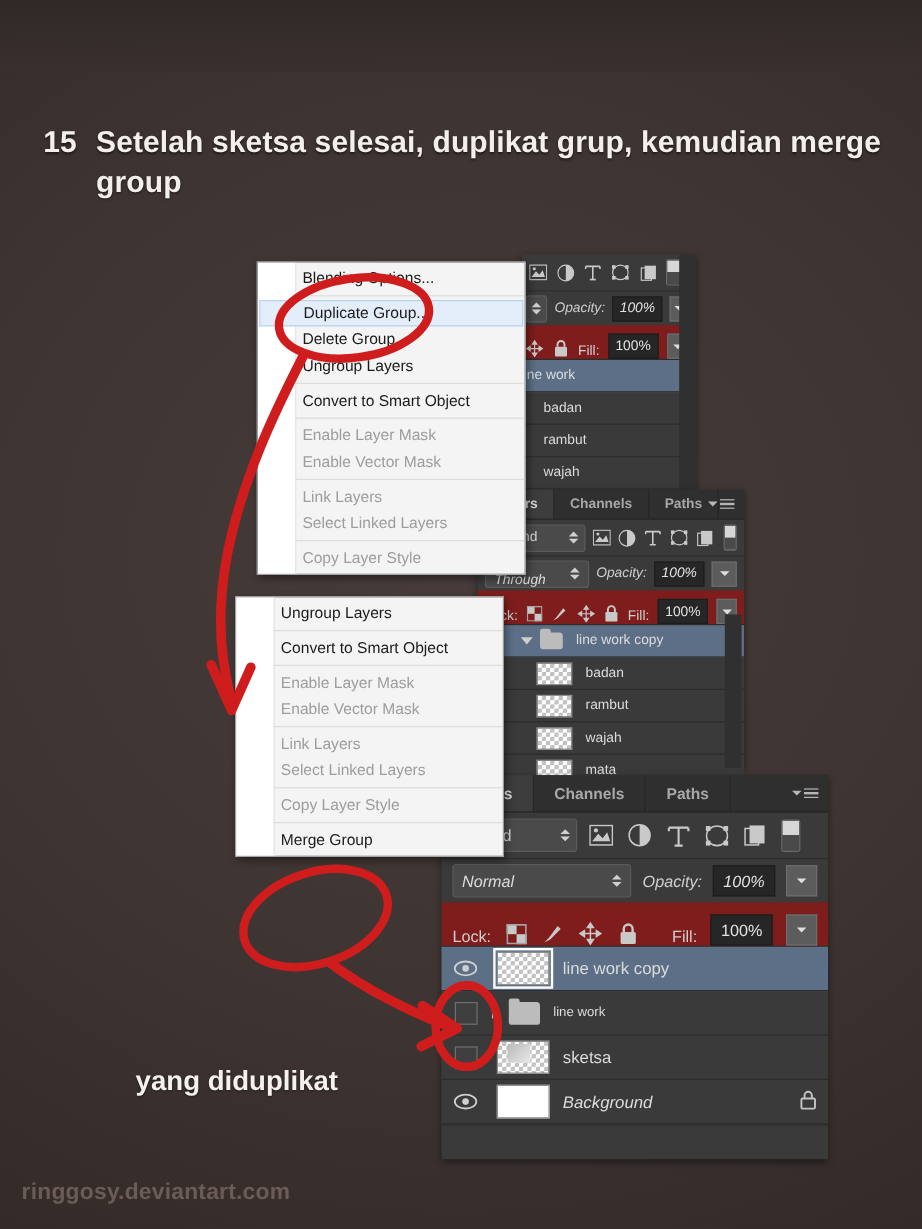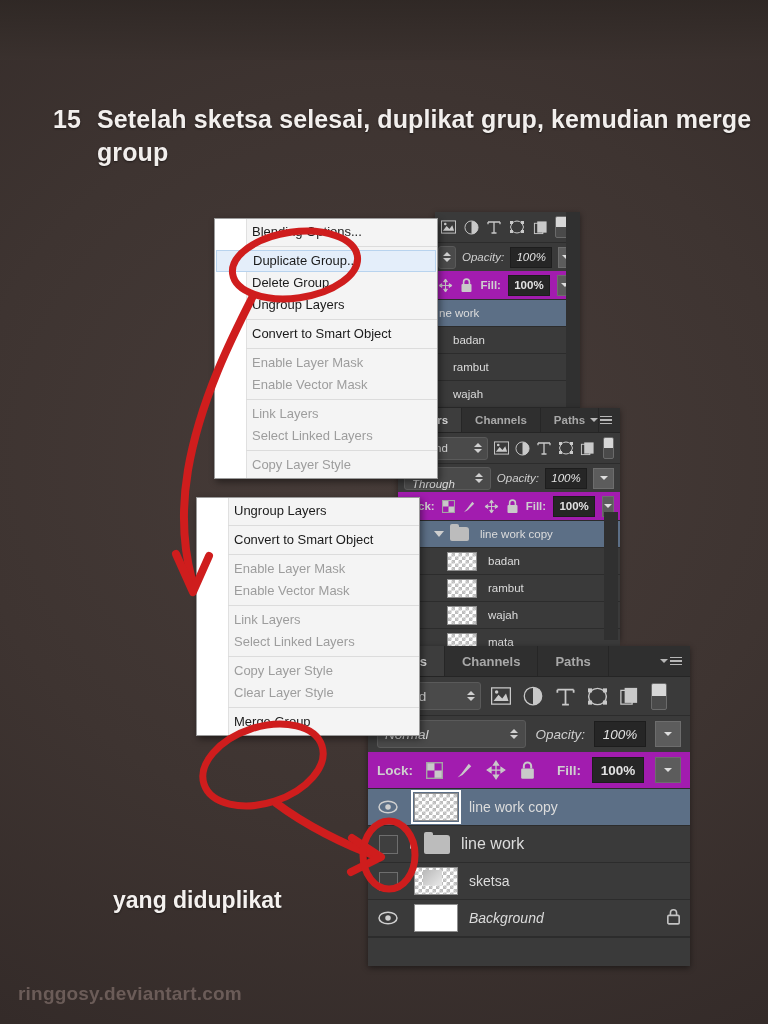--- a/index.html
+++ b/index.html
@@ -15,21 +15,21 @@
     background:
       radial-gradient(ellipse 120% 80% at 50% 45%, #473c39 0%, #3e3431 45%, #342b29 80%, #2b2422 100%);
   }
   #bg-top{
     position:absolute;left:0;top:0;width:768px;height:60px;
     background:linear-gradient(180deg,#2e2724 0%, #3a312e 100%);
     opacity:.85;
   }
   
   #heading{
-    position:absolute;left:53px;top:103px;width:700px;
+    position:absolute;left:36px;top:103px;width:700px;
     color:#f2efed;
     font-size:25px;font-weight:bold;line-height:33px;
     letter-spacing:.1px;
     text-shadow:0 1px 2px rgba(0,0,0,.5);
     display:flex;
   }
   #heading .num{width:44px;flex:none;}
   #heading .txt{flex:1;}
 
   
@@ -96,23 +96,22 @@
     height:19px;min-width:40px;display:flex;align-items:center;justify-content:center;
     background:#262626;border:1px solid #1d1d1d;color:#e2e2e2;font-size:11.5px;
   }
   .dropbtn{
     width:19px;height:19px;display:flex;align-items:center;justify-content:center;
     background:#5c5c5c;border:1px solid #6d6d6d;
   }
   .dropbtn i{width:0;height:0;border-left:4px solid transparent;border-right:4px solid transparent;border-top:4px solid #dedede;}
 
   .ps-lockrow{
-    height:28px;display:flex;align-items:center;padding:0 6px;gap:7px;background:#a21caf;
+    height:28px;display:flex;align-items:flex-end;padding:0 6px;gap:7px;background:#7f1d1d;
     border-bottom:1px solid #2c2c2c;
-    font-weight:bold;
   }
   .lockicon{width:17px;height:17px;display:flex;align-items:center;justify-content:center;color:#c9c9c9;}
 
   .ps-layers{background:#3a3a3a;}
   .ps-row{
     height:26px;display:flex;align-items:center;
     border-bottom:1px solid #2c2c2c;color:#dcdcdc;font-size:11.5px;
   }
   .ps-row.sel{background:#5c6f86;}
   .eyecell{width:28px;height:100%;display:flex;align-items:center;justify-content:center;}
@@ -504,21 +503,21 @@
       <div class="ps-row sel" style="height: 36px; font-size: 14px;">
         <span class="eyecell" style="width: 40px;">
           <svg width="20" height="14" viewBox="0 0 16 11">
             <ellipse cx="8" cy="5.5" rx="7.2" ry="4.6" fill="none" stroke="#cfcfcf" stroke-width="1.2"></ellipse>
             <circle cx="8" cy="5.5" r="2.2" fill="#cfcfcf"></circle>
           </svg>
         </span>
         <span class="thumb sel-frame" style="width: 42px; height: 26px; margin-left: 6px;"></span>
         <span class="rowlabel">line work copy</span>
       </div>
-      <div class="ps-row" style="height: 36px; font-size: 16px;">
+      <div class="ps-row" style="height: 36px; font-size: 11px;">
         <span class="eyecell" style="width: 40px;">
           <span class="eyebox" style="width:17px;height:17px;"></span>
         </span>
         <span class="foldcaret" style="margin-left: 2px;"></span>
         <span class="folder" style="width: 26px; height: 19px; margin-left: 8px;"></span>
         <span class="rowlabel">line work</span>
       </div>
       <div class="ps-row" style="height: 36px; font-size: 14px;">
         <span class="eyecell" style="width: 40px;">
           <span class="eyebox" style="width:17px;height:17px;"></span>
@@ -572,21 +571,20 @@
       <hr>
       <li>Convert to Smart Object</li>
       <hr>
       <li class="dis">Enable Layer Mask</li>
       <li class="dis">Enable Vector Mask</li>
       <hr>
       <li class="dis">Link Layers</li>
       <li class="dis">Select Linked Layers</li>
       <hr>
       <li class="dis">Copy Layer Style</li>
-      <li class="dis">Clear Layer Style</li>
       <hr>
       <li>Merge Group</li>
     </ul>
 </div>
 
 <svg id="marker" viewBox="0 0 768 1024">
 
   <ellipse cx="295" cy="265" rx="63" ry="33" transform="rotate(-8 295 265)" fill="none" stroke="#cf1d1d" stroke-width="7"></ellipse>
 
   <path d="M253 296 C233 335, 200 400, 188 470 C181 512, 184 550, 192 580" fill="none" stroke="#cf1d1d" stroke-width="8" stroke-linecap="round"></path>

